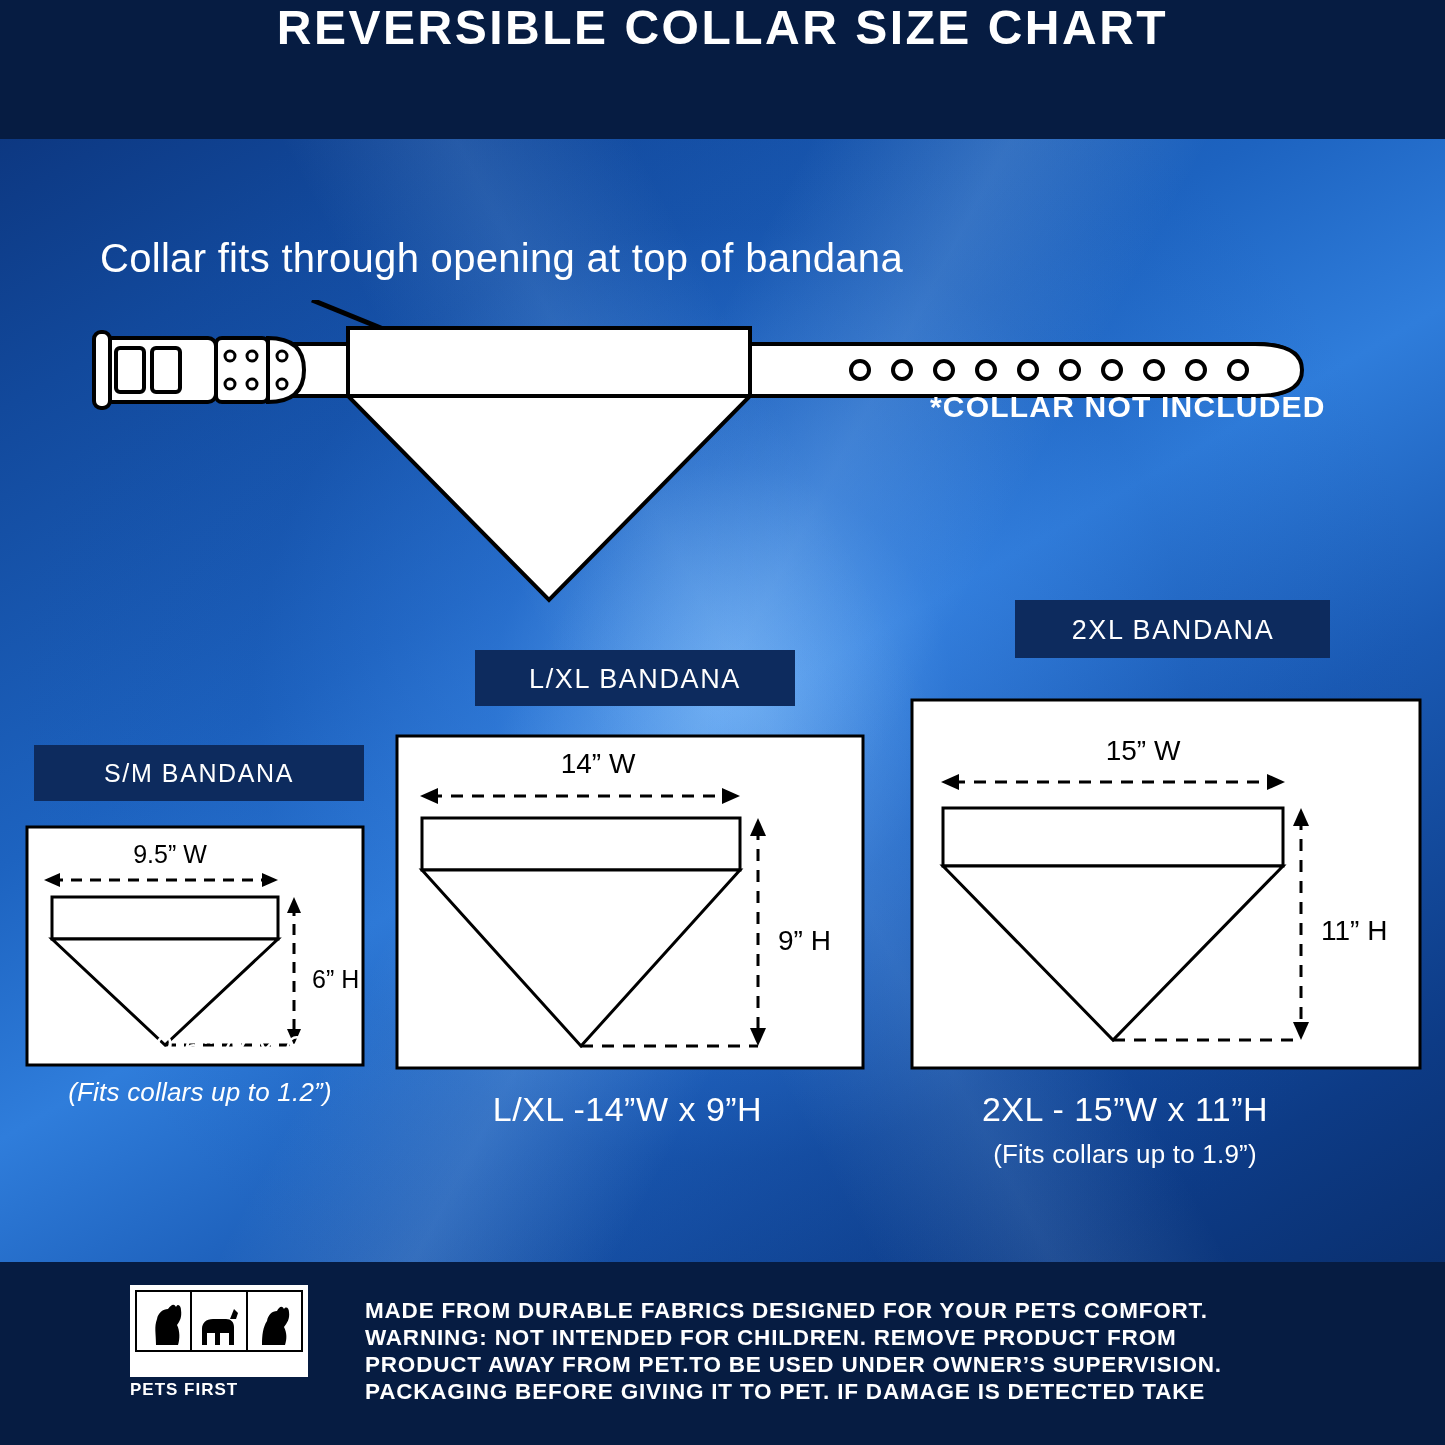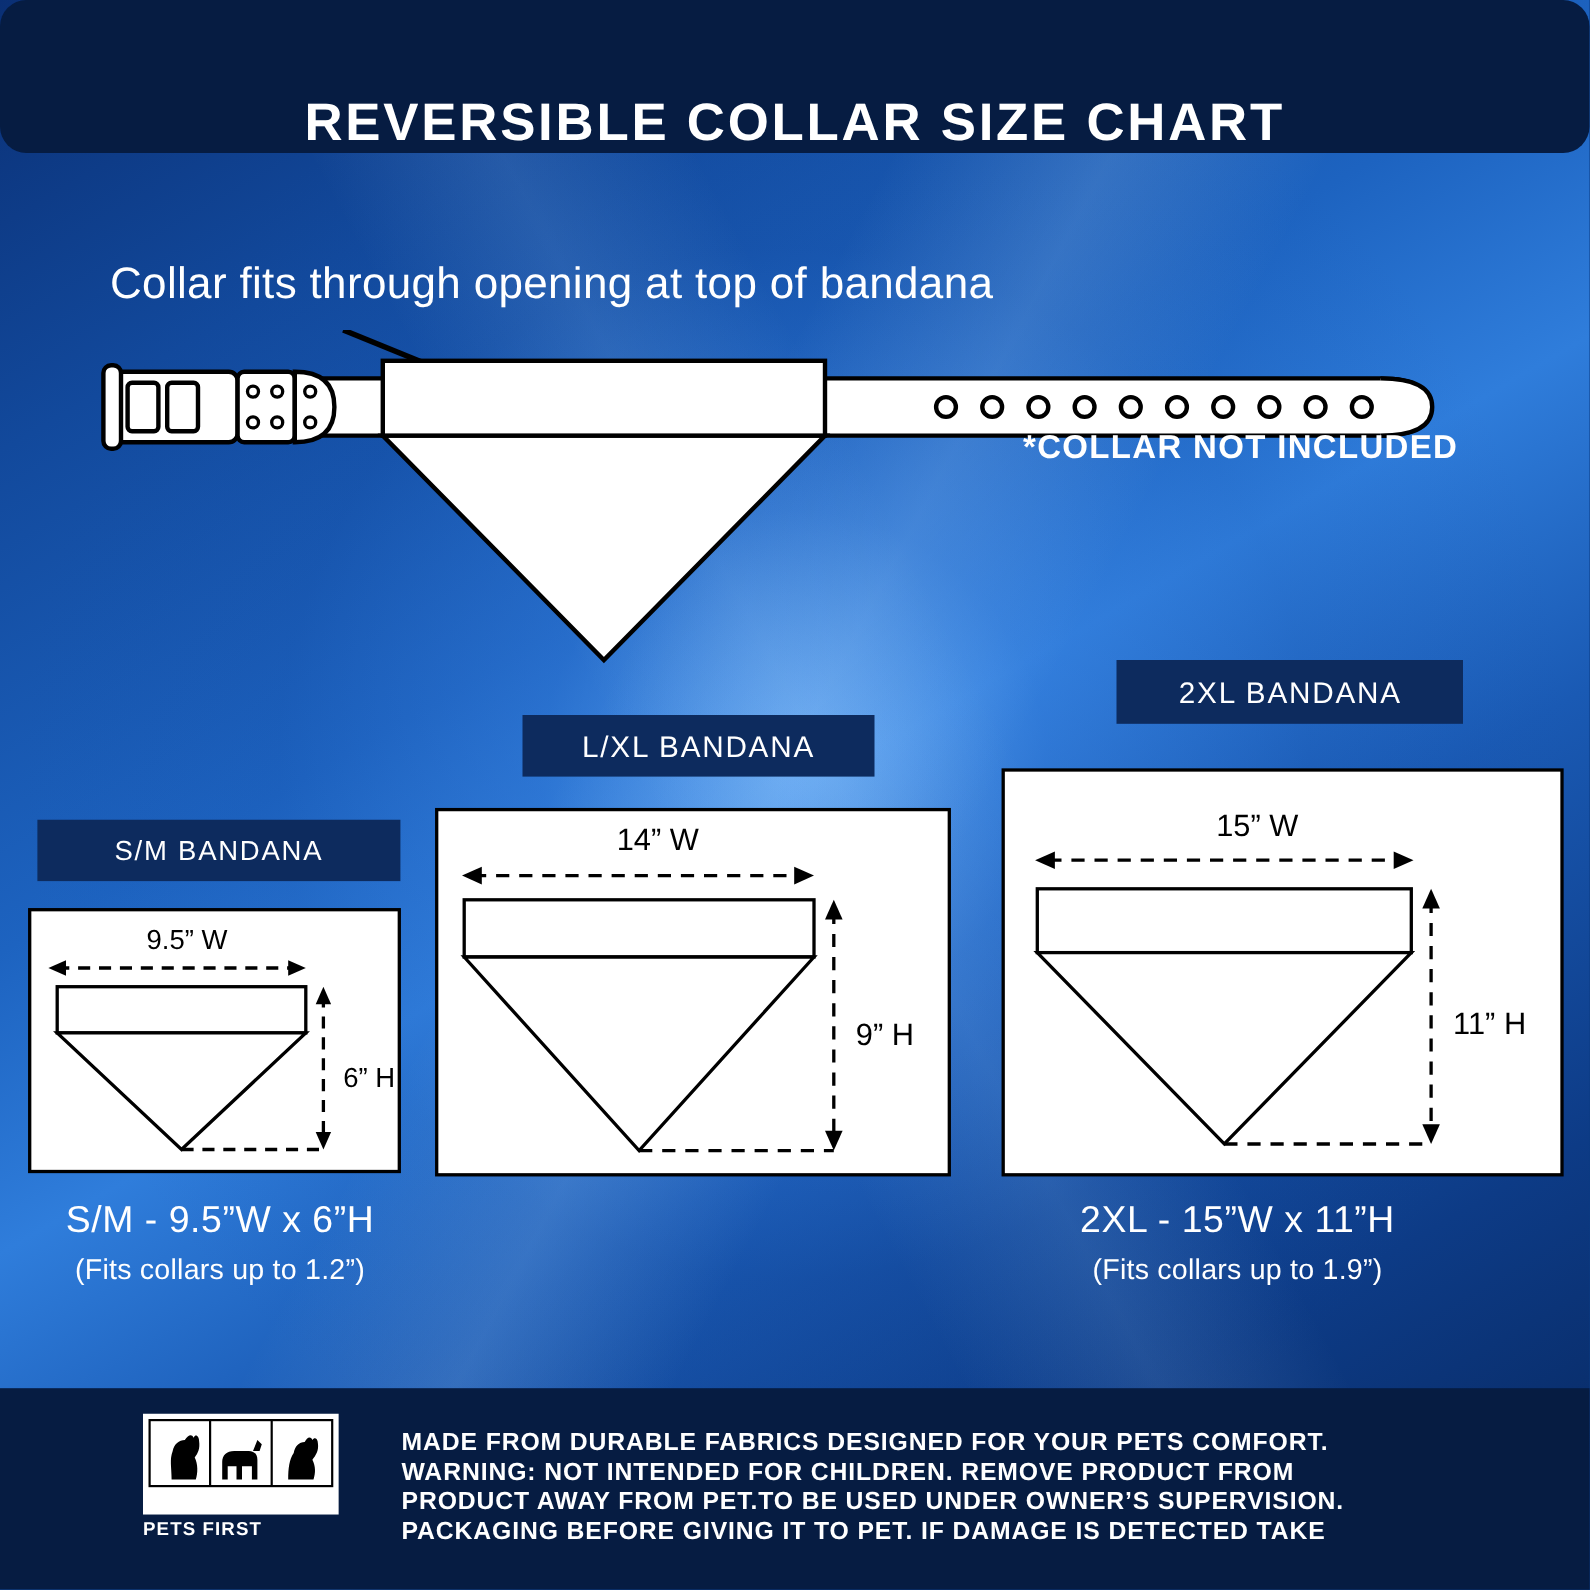--- a/index.html
+++ b/index.html
@@ -22,21 +22,21 @@
     content:"";
     position:absolute;left:0;top:0;right:0;bottom:0;
     background:
       linear-gradient(118deg, rgba(255,255,255,0.0) 40%, rgba(180,220,255,0.18) 49%, rgba(255,255,255,0.0) 58%),
       linear-gradient(62deg, rgba(255,255,255,0.0) 44%, rgba(180,220,255,0.12) 52%, rgba(255,255,255,0.0) 60%);
     pointer-events:none;
   }
   .title-bar{
     position:absolute;left:0;top:0;width:1445px;height:139px;
     background:#061c42;
-    display:flex;align-items:flex-end;justify-content:center;border-radius:24px;
+    display:flex;align-items:flex-start;justify-content:center;
   }
   .title-bar .title{
     color:#ffffff;
     font-size:48px;
     letter-spacing:2.5px;
     font-weight:bold;
     text-align:center;
     white-space:nowrap;
   }
   .bottom-bar{
@@ -53,21 +53,21 @@
   .collar-not-included{
     position:absolute;left:930px;top:390px;
     color:#ffffff;font-size:30px;font-weight:bold;letter-spacing:1.2px;
   }
   svg{display:block;}
   #collar-svg{position:absolute;left:90px;top:300px;}
   #sm-svg{position:absolute;left:20px;top:745px;}
   #lxl-svg{position:absolute;left:390px;top:650px;}
   #xxl-svg{position:absolute;left:905px;top:600px;}
   .cap-group{position:absolute;text-align:center;color:#ffffff;}
-  #cap-sm{left:20px;top:1090px;width:360px;}
+  #cap-sm{left:20px;top:1028px;width:360px;font-style:italic;}
   #cap-lxl{left:390px;top:1090px;width:475px;}
   #cap-xxl{left:865px;top:1090px;width:520px;}
   .cap-main{font-size:34px;letter-spacing:0.5px;margin-bottom:10px;white-space:nowrap;}
   .cap-sub{font-size:26px;letter-spacing:0.2px;white-space:nowrap;}
   .footer-text{
     position:absolute;left:365px;bottom:40px;width:980px;
     color:#ffffff;font-size:22.5px;line-height:27px;letter-spacing:0.8px;
     font-weight:bold;
   }
   .footer-text div{white-space:nowrap;}
@@ -207,20 +207,21 @@
       <polygon points="396,440 388,422 404,422" fill="#000"></polygon>
     </g>
     <text x="416" y="340" fill="#000" font-size="28" font-family="Liberation Sans, sans-serif">11” H</text>
   </svg>
 
   <div class="cap-group" id="cap-sm">
     <div class="cap-main">S/M - 9.5”W x 6”H</div>
     <div class="cap-sub">(Fits collars up to 1.2”)</div>
   </div>
   <div class="cap-group" id="cap-lxl">
+    <div class="cap-main">L/XL -14”W x 9”H</div>
   </div>
   <div class="cap-group" id="cap-xxl">
     <div class="cap-main">2XL - 15”W x 11”H</div>
     <div class="cap-sub">(Fits collars up to 1.9”)</div>
   </div>
 
   <div class="bottom-bar"></div>
 
   <div id="logo">
     <svg width="178" height="92" viewBox="0 0 178 92">

